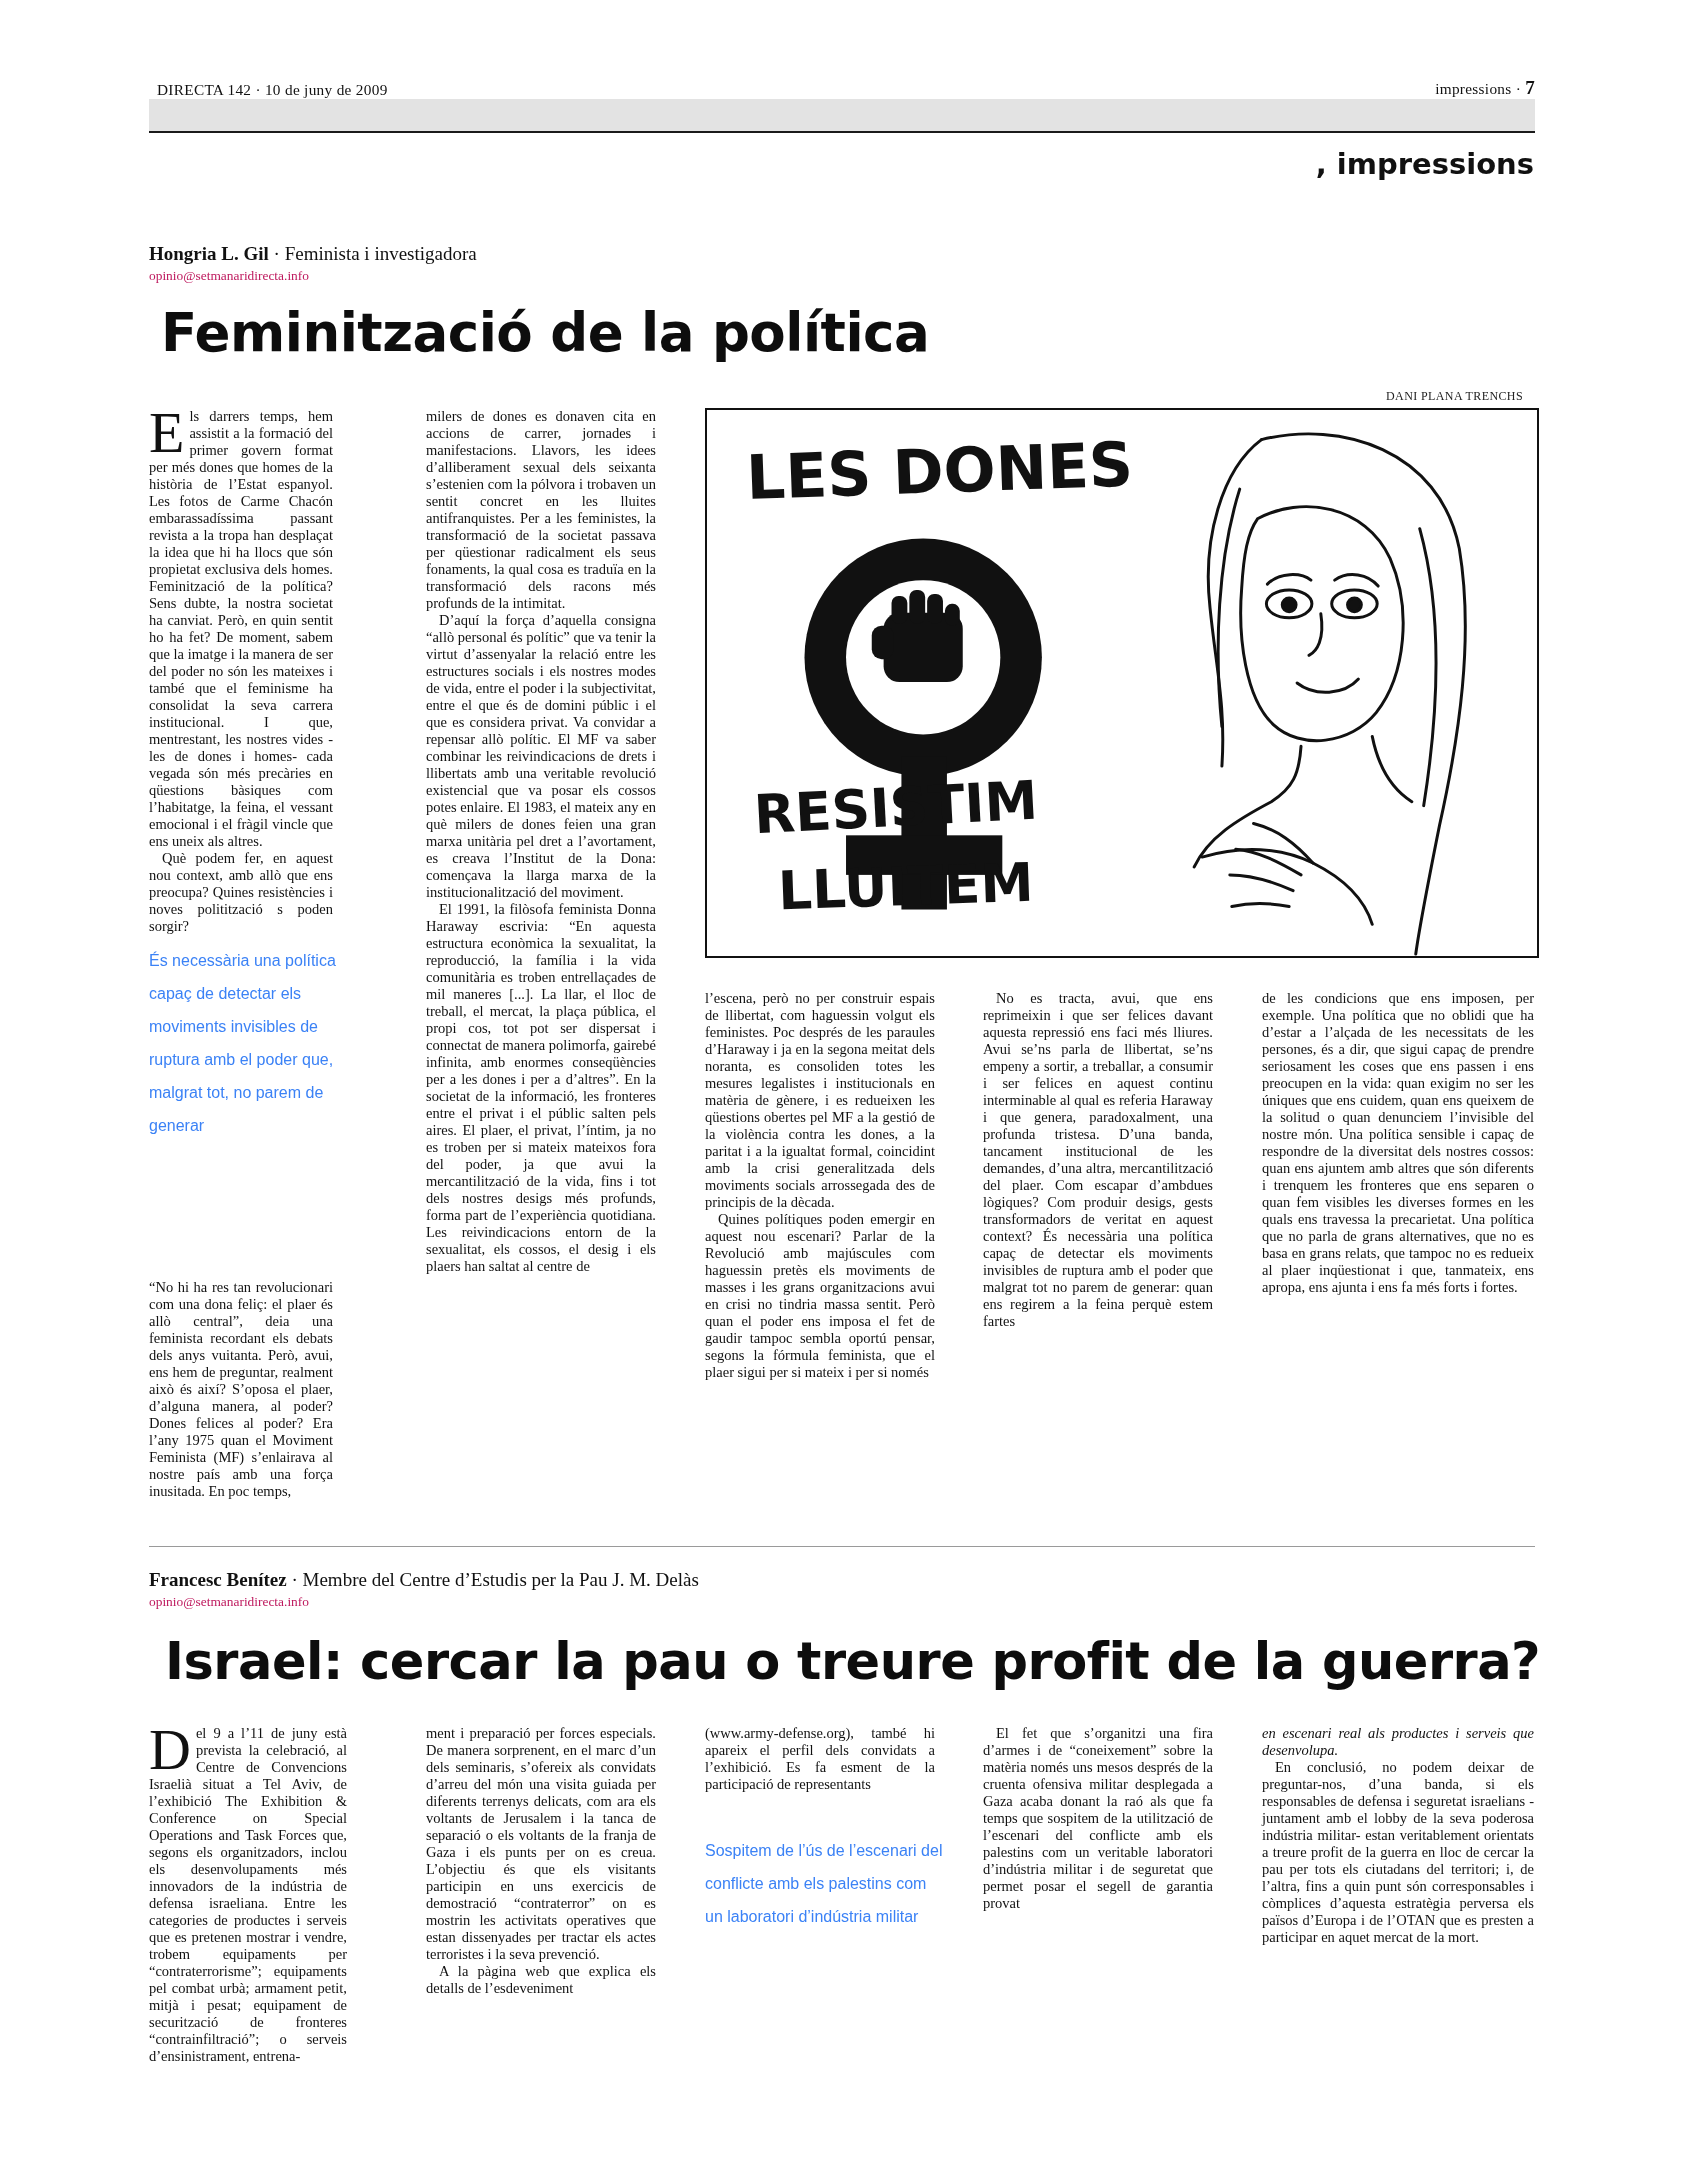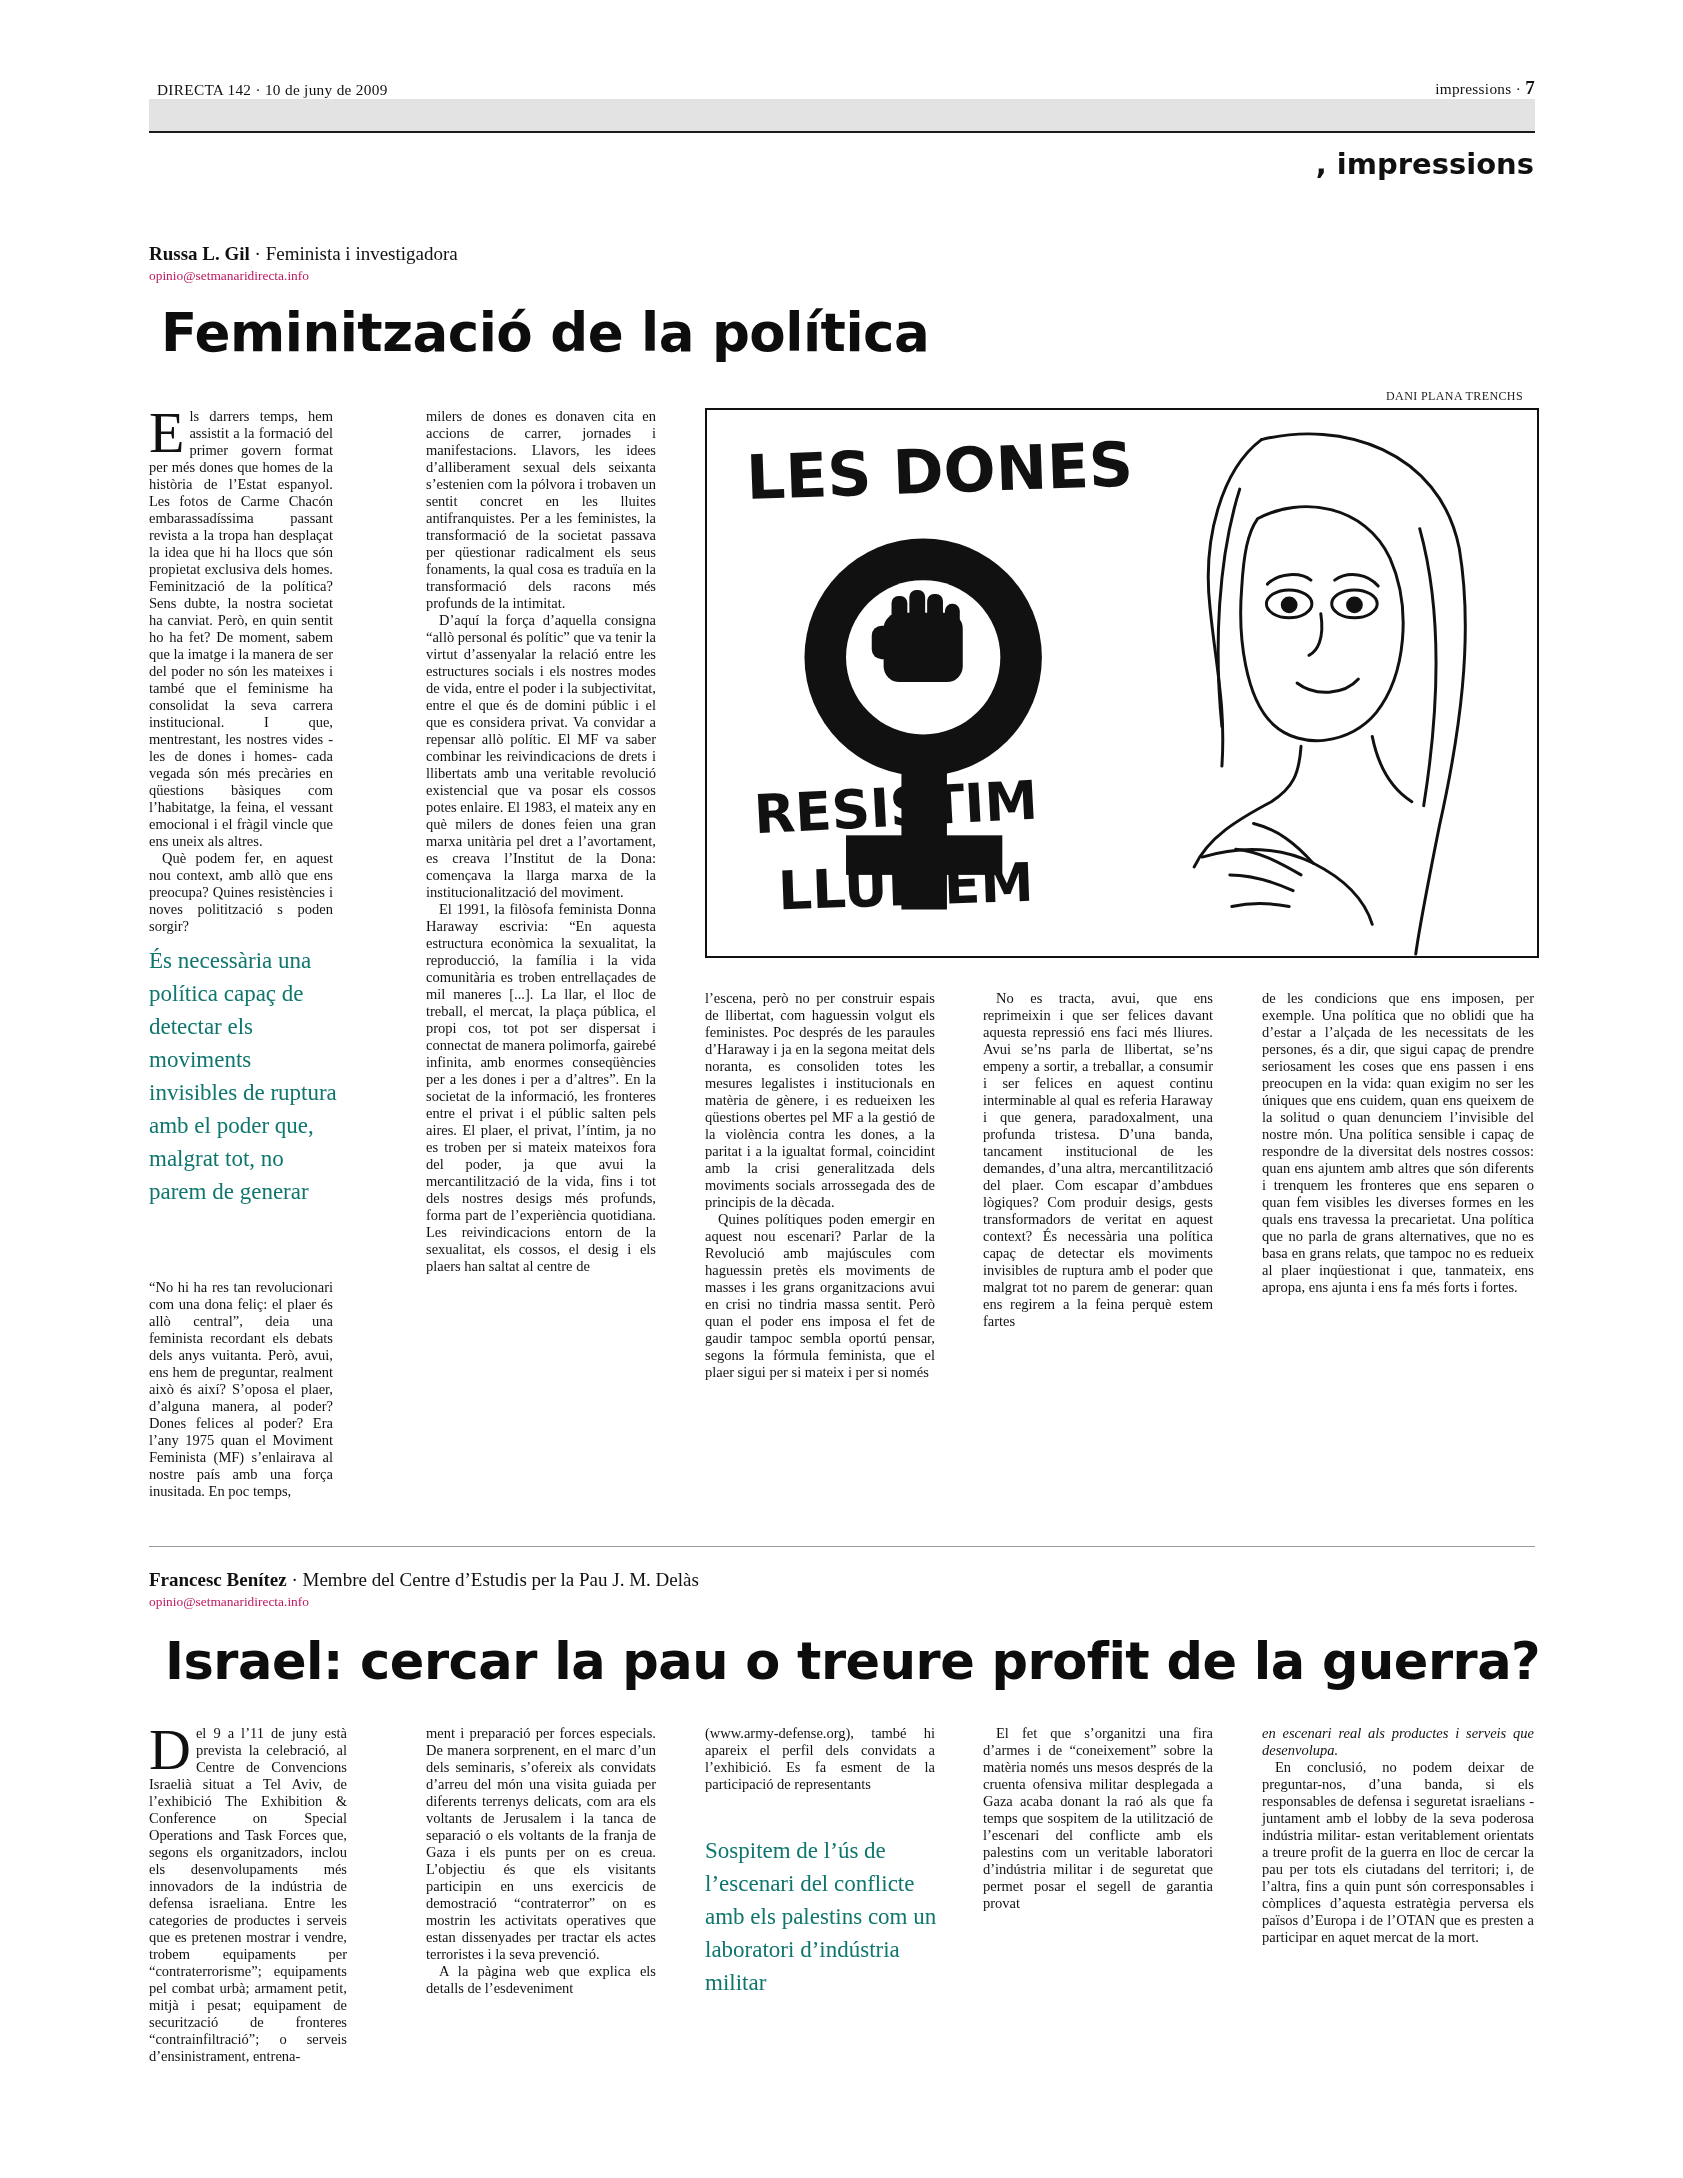--- a/index.html
+++ b/index.html
@@ -71,24 +71,24 @@
     float:left;
     font-family:"Liberation Serif", serif;
     font-size:58px;
     line-height:46px;
     padding:2px 5px 0 0;
     font-weight:normal;
   }
 
   .pullquote {
     position:absolute;
-    font-family:Liberation Serif, serif;
-    font-size:23px;
+    font-family:Liberation Sans, sans-serif;
+    font-size:16px;
     line-height:33px;
-    color:#0f766e;
+    color:#3b82f6;
   }
   .credit {
     position:absolute;
     font-family:"Liberation Serif", serif;
     font-size:12px;
     letter-spacing:0.4px;
     color:#222;
   }
   .photo {
     position:absolute;
@@ -110,21 +110,21 @@
     <div class="left">DIRECTA 142  ·  10 de juny de 2009</div>
     <div class="right">
       <span>impressions · </span><b>7</b>
     </div>
   </div>
   <div class="greybar"></div>
   <div class="ruleline"></div>
   <div class="section-title">, impressions</div>
 
   <div class="byline" style="left:149px; top:243px; width:891px;">
-    <b>Russa L. Gil</b><span> · Feminista i investigadora</span>
+    <b>Hongria L. Gil</b><span> · Feminista i investigadora</span>
     <span class="mail">opinio@setmanaridirecta.info</span>
   </div>
 
   <h1 class="headline h-a" style="left:149px; top:290px; width:1188px;">Feminització de la política</h1>
 
   <div class="credit" style="left:1386px; top:389px;">DANI PLANA TRENCHS</div>
   <div class="photo" style="left:705px; top:408px; width:830px; height:546px;">
     <svg viewBox="0 0 838 552" width="830" height="546">
       <rect x="0" y="0" width="838" height="552" fill="#ffffff"></rect>
 

